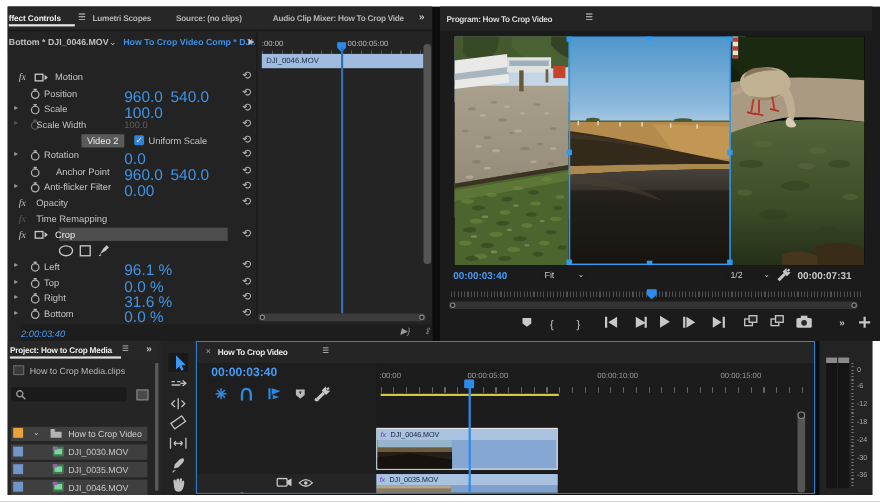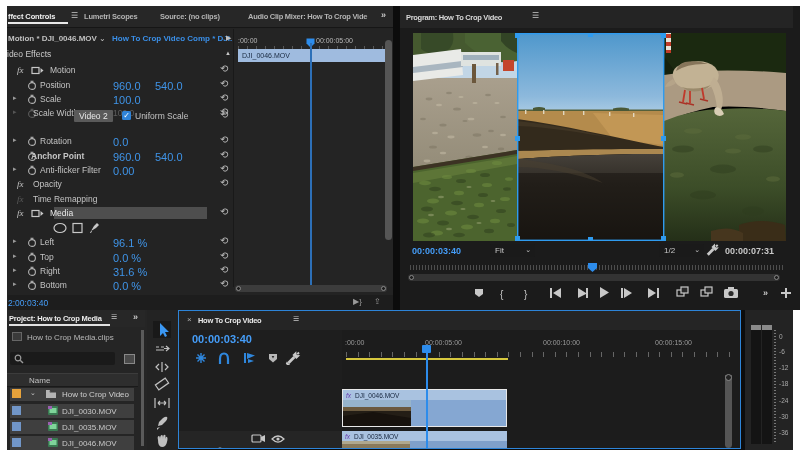--- a/index.html
+++ b/index.html
@@ -5,21 +5,21 @@
   html,body{margin:0;padding:0;background:#fff;width:800px;height:456px;overflow:hidden;}
   *{box-sizing:border-box;font-family:"Liberation Sans",sans-serif;}
   #win{position:absolute;left:7px;top:6px;width:786px;height:444px;background:#0c0c0c;}
   .p{position:absolute;overflow:hidden;}
   .t{position:absolute;white-space:nowrap;}
   .dim{color:#5c5c5c;}
   .row{position:absolute;left:0;width:226px;height:13px;}
   .row .t{top:1px;}
   .fx{font-style:italic;font-size:9px;color:#c8c8c8;font-family:"Liberation Serif",serif;}
   .lbl{font-size:8.5px;color:#c4c4c4;}
-  .val{font-size:11px;color:#3f94e8;}
+  .val{font-size:14px;color:#3f94e8;}
   .chev{font-size:7px;color:#999;}
   .rst{font-size:10px;color:#b8b8b8;top:-1px !important;}
   .sw{top:0px;}
 </style>
 </head>
 <body>
 <div id="win">
 
   <div class="p" id="ec" style="left:0;top:0;width:386px;height:304px;background:#232323;">
 
@@ -27,31 +27,27 @@
       <span class="t" style="left:1px;top:6px;font-size:7.5px;font-weight:bold;color:#f0f0f0;letter-spacing:-0.1px;">ffect Controls</span>
       <span class="t" style="left:64px;top:5px;font-size:8px;color:#c8c8c8;">☰</span>
       <span class="t" style="left:77px;top:6px;font-size:7.5px;font-weight:bold;color:#b4b4b4;letter-spacing:-0.2px;">Lumetri Scopes</span>
       <span class="t" style="left:153px;top:6px;font-size:7.5px;font-weight:bold;color:#b4b4b4;letter-spacing:-0.2px;">Source: (no clips)</span>
       <span class="t" style="left:241px;top:6px;font-size:7.5px;font-weight:bold;color:#b4b4b4;letter-spacing:-0.25px;">Audio Clip Mixer: How To Crop Vide</span>
       <span class="t" style="left:374px;top:4px;font-size:9px;font-weight:bold;color:#c8c8c8;">»</span>
       <div class="p" style="left:1px;top:16px;width:60px;height:2px;background:#e8e8e8;"></div>
     </div>
 
     <div class="p" style="left:0;top:23px;width:225px;height:19px;background:#232323;">
-      <span class="t" style="left:1px;top:5px;font-size:8px;font-weight:bold;color:#c0c0c0;">Motion * DJI_0046.MOV</span>
+      <span class="t" style="left:1px;top:5px;font-size:8px;font-weight:bold;color:#c0c0c0;">Bottom * DJI_0046.MOV</span>
       <span class="t" style="left:92px;top:5px;font-size:8px;color:#c0c0c0;">⌄</span>
       <span class="t" style="left:105px;top:5px;font-size:8px;font-weight:bold;color:#3a8fe8;">How To Crop Video Comp * DJI...</span>
     </div>
     <span class="t" style="left:219px;top:28px;font-size:7px;color:#c0c0c0;">▶</span>
 
     <div id="ecrows" class="p" style="left:0;top:42px;width:226px;height:247px;">
-      <div class="row" style="top:0px;">
-          <span class="t lbl" style="left:0px;color:#cacaca;">ideo Effects</span>
-          <span class="t" style="left:218px;top:2px;font-size:6px;color:#c8c8c8;">▲</span>
-        </div>
       <div class="row" style="top:16px;">
           <span class="t fx" style="left:10px;">fx</span>
           <svg class="t" style="left:24px;top:2px;" width="13" height="9" viewBox="0 0 13 9">
             <rect x="1" y="1.5" width="7" height="6" fill="none" stroke="#c8c8c8" stroke-width="1.2"></rect>
             <path d="M9.5 2 L12.5 4.5 L9.5 7 Z" fill="#c8c8c8"></path>
           </svg>
           <span class="t lbl" style="left:43px;">Motion</span>
           <span class="t rst" style="left:213px;">⟲</span>
         </div>
       <div class="row" style="top:31px;">
@@ -77,42 +73,42 @@
       <div class="row" style="top:59px;">
           <span class="t chev" style="left:6px;color:#555;">▸</span>
           <svg class="t sw" style="left:20px;" width="10" height="11" viewBox="0 0 10 11">
             <circle cx="5" cy="6" r="3.4" fill="none" stroke="#5c5c5c" stroke-width="1.1"></circle>
             <path d="M3.5 1.2 L6.5 1.2 M5 1.2 L5 3" stroke="#5c5c5c" stroke-width="1.1" fill="none"></path>
           </svg>
           <span class="t lbl dim" style="left:26px;">Scale Width</span>
           <span class="t" style="left:106px;font-size:8.5px;color:#5c5c5c;">100.0</span>
           <span class="t rst" style="left:213px;">⟲</span>
         </div>
-      <div class="row" style="top:62px;">
+      <div class="row" style="top:74px;">
           <span class="t" style="left:67px;top:0px;background:#5a5a5a;color:#e8e8e8;font-size:8.5px;padding:1px 5px;border-radius:1px;">Video 2</span>
           <span class="t" style="left:115px;top:1px;width:9px;height:9px;background:#2f83d8;border-radius:1.5px;color:#fff;font-size:8px;line-height:9px;text-align:center;">✓</span>
           <span class="t lbl" style="left:128px;">Uniform Scale</span>
           <span class="t rst" style="left:213px;">⟲</span>
         </div>
       <div class="row" style="top:87px;">
           <span class="t chev" style="left:6px;">▸</span>
           <svg class="t sw" style="left:20px;" width="10" height="11" viewBox="0 0 10 11">
             <circle cx="5" cy="6" r="3.4" fill="none" stroke="#b4b4b4" stroke-width="1.1"></circle>
             <path d="M3.5 1.2 L6.5 1.2 M5 1.2 L5 3" stroke="#b4b4b4" stroke-width="1.1" fill="none"></path>
           </svg>
           <span class="t lbl" style="left:33px;">Rotation</span>
           <span class="t val" style="left:106px;text-align:right;">0.0</span>
           <span class="t rst" style="left:213px;">⟲</span>
         </div>
       <div class="row" style="top:102px;">
           <svg class="t sw" style="left:20px;" width="10" height="11" viewBox="0 0 10 11">
             <circle cx="5" cy="6" r="3.4" fill="none" stroke="#b4b4b4" stroke-width="1.1"></circle>
             <path d="M3.5 1.2 L6.5 1.2 M5 1.2 L5 3" stroke="#b4b4b4" stroke-width="1.1" fill="none"></path>
           </svg>
-          <span class="t lbl" style="left:24px;font-weight:bold;">Anchor Point</span>
+          <span class="t lbl" style="left:44px;">Anchor Point</span>
           <span class="t val" style="left:106px;">960.0</span>
           <span class="t val" style="left:148px;">540.0</span>
           <span class="t rst" style="left:213px;">⟲</span>
         </div>
       <div class="row" style="top:116px;">
           <span class="t chev" style="left:6px;">▸</span>
           <svg class="t sw" style="left:20px;" width="10" height="11" viewBox="0 0 10 11">
             <circle cx="5" cy="6" r="3.4" fill="none" stroke="#b4b4b4" stroke-width="1.1"></circle>
             <path d="M3.5 1.2 L6.5 1.2 M5 1.2 L5 3" stroke="#b4b4b4" stroke-width="1.1" fill="none"></path>
           </svg>
@@ -129,21 +125,21 @@
           <span class="t fx" style="left:10px;color:#5c5c5c;">fx</span>
           <span class="t lbl dim" style="left:26px;">Time Remapping</span>
         </div>
       <div class="row" style="top:159px;">
           <div class="p" style="left:47px;top:0;width:153px;height:12px;background:#4e4e4e;"></div>
           <span class="t fx" style="left:10px;">fx</span>
           <svg class="t" style="left:24px;top:2px;" width="13" height="9" viewBox="0 0 13 9">
             <rect x="1" y="1.5" width="7" height="6" fill="none" stroke="#c8c8c8" stroke-width="1.2"></rect>
             <path d="M9.5 2 L12.5 4.5 L9.5 7 Z" fill="#c8c8c8"></path>
           </svg>
-          <span class="t lbl" style="left:43px;color:#e8e8e8;">Media</span>
+          <span class="t lbl" style="left:43px;color:#e8e8e8;">Crop</span>
           <span class="t rst" style="left:213px;">⟲</span>
         </div>
       <div class="row" style="top:174px;">
           <svg class="t" style="left:46px;top:0px;" width="52" height="12" viewBox="0 0 52 12">
             <ellipse cx="7" cy="6" rx="6" ry="4.5" fill="none" stroke="#c8c8c8" stroke-width="1.2"></ellipse>
             <rect x="20" y="1.5" width="9" height="9" fill="none" stroke="#c8c8c8" stroke-width="1.2"></rect>
             <path d="M38 9 L41 4 L44 1 L46 3 L43 6 Z" fill="#c8c8c8"></path>
             <path d="M37 10.5 L39 9.5" stroke="#c8c8c8"></path>
           </svg>
         </div>
@@ -204,21 +200,21 @@
       <div class="p" style="left:76px;top:14px;width:1.5px;height:242px;background:#2d70b8;"></div>
 
       <div class="p" style="left:151px;top:11px;width:7px;height:200px;background:#555;border-radius:4px;"></div>
     </div>
 
     <div class="p" style="left:228px;top:279px;width:152px;height:7px;background:#3c3c3c;border-radius:4px;">
       <div class="p" style="left:1px;top:1px;width:5px;height:5px;border-radius:3px;background:#1d1d1d;border:1px solid #888;"></div>
       <div class="p" style="right:1px;top:1px;width:5px;height:5px;border-radius:3px;background:#1d1d1d;border:1px solid #888;"></div>
     </div>
 
-    <div class="p" style="left:1px;top:289px;width:386px;height:15px;background:#1d1d1d;">
+    <div class="p" style="left:12px;top:289px;width:386px;height:15px;background:#1d1d1d;font-style:italic;">
       <span class="t" style="left:0px;top:3px;font-size:8.5px;color:#459df8;">2:00:03:40</span>
       <span class="t" style="left:345px;top:2px;font-size:8px;color:#9a9a9a;">▶}</span>
       <span class="t" style="left:366px;top:2px;font-size:8px;color:#9a9a9a;">⇪</span>
     </div>
   </div>
 
   <div class="p" id="prog" style="left:393px;top:0;width:465px;height:304px;background:#1b1b1b;">
     <div class="p" style="left:0;top:0;width:393px;height:22px;background:#242424;">
       <span class="t" style="left:6px;top:7px;font-size:7.5px;font-weight:bold;color:#d8d8d8;letter-spacing:-0.3px;">Program: How To Crop Video</span>
       <span class="t" style="left:132px;top:5px;font-size:8px;color:#c8c8c8;">☰</span>
@@ -501,23 +497,20 @@
     <div class="p" style="left:5px;top:22px;width:10px;height:9px;background:#3a3a3a;border:1px solid #666;"></div>
     <span class="t" style="left:20px;top:23px;font-size:8px;color:#b8b8b8;">How to Crop Media.clips</span>
     <div class="p" style="left:3px;top:42px;width:105px;height:13px;background:#1a1a1a;border-radius:2px;">
       <svg class="t" style="left:4px;top:2px;" width="10" height="10" viewBox="0 0 10 10">
           <circle cx="4" cy="4" r="2.8" fill="none" stroke="#9a9a9a" stroke-width="1.2"></circle>
           <path d="M6.2 6.2 L9 9" stroke="#9a9a9a" stroke-width="1.4"></path>
         </svg>
     </div>
     <div class="p" style="left:117px;top:44px;width:11px;height:10px;background:#4a4a4a;border:1px solid #888;"></div>
 
-    <div class="p" style="left:0;top:63px;width:131px;height:14px;background:#2e2e2e;border-top:1px solid #3c3c3c;border-bottom:1px solid #1a1a1a;">
-      <span class="t" style="left:22px;top:2px;font-size:8px;color:#c0c0c0;">Name</span>
-    </div>
     <div class="p" style="left:134px;top:20px;width:2.5px;height:116px;background:#5a5a5a;"></div>
     <div id="bins">
 
       <div class="p" style="left:3px;top:78px;width:124px;height:13px;background:#3f3f3f;"></div>
       <div class="p" style="left:5px;top:79px;width:9px;height:9px;background:#e8a33b;"></div>
       <span class="t" style="left:23px;top:79px;font-size:7px;color:#c8c8c8;">⌄</span>
       <svg class="t" style="left:38px;top:79px;" width="12" height="10" viewBox="0 0 12 10">
           <path d="M1 2 L4 2 L5 3.5 L11 3.5 L11 9 L1 9 Z" fill="#b4b4b4"></path>
           <path d="M1 1 L4.5 1 L5.5 2.5 L1 2.5 Z" fill="#b4b4b4"></path>
         </svg>

